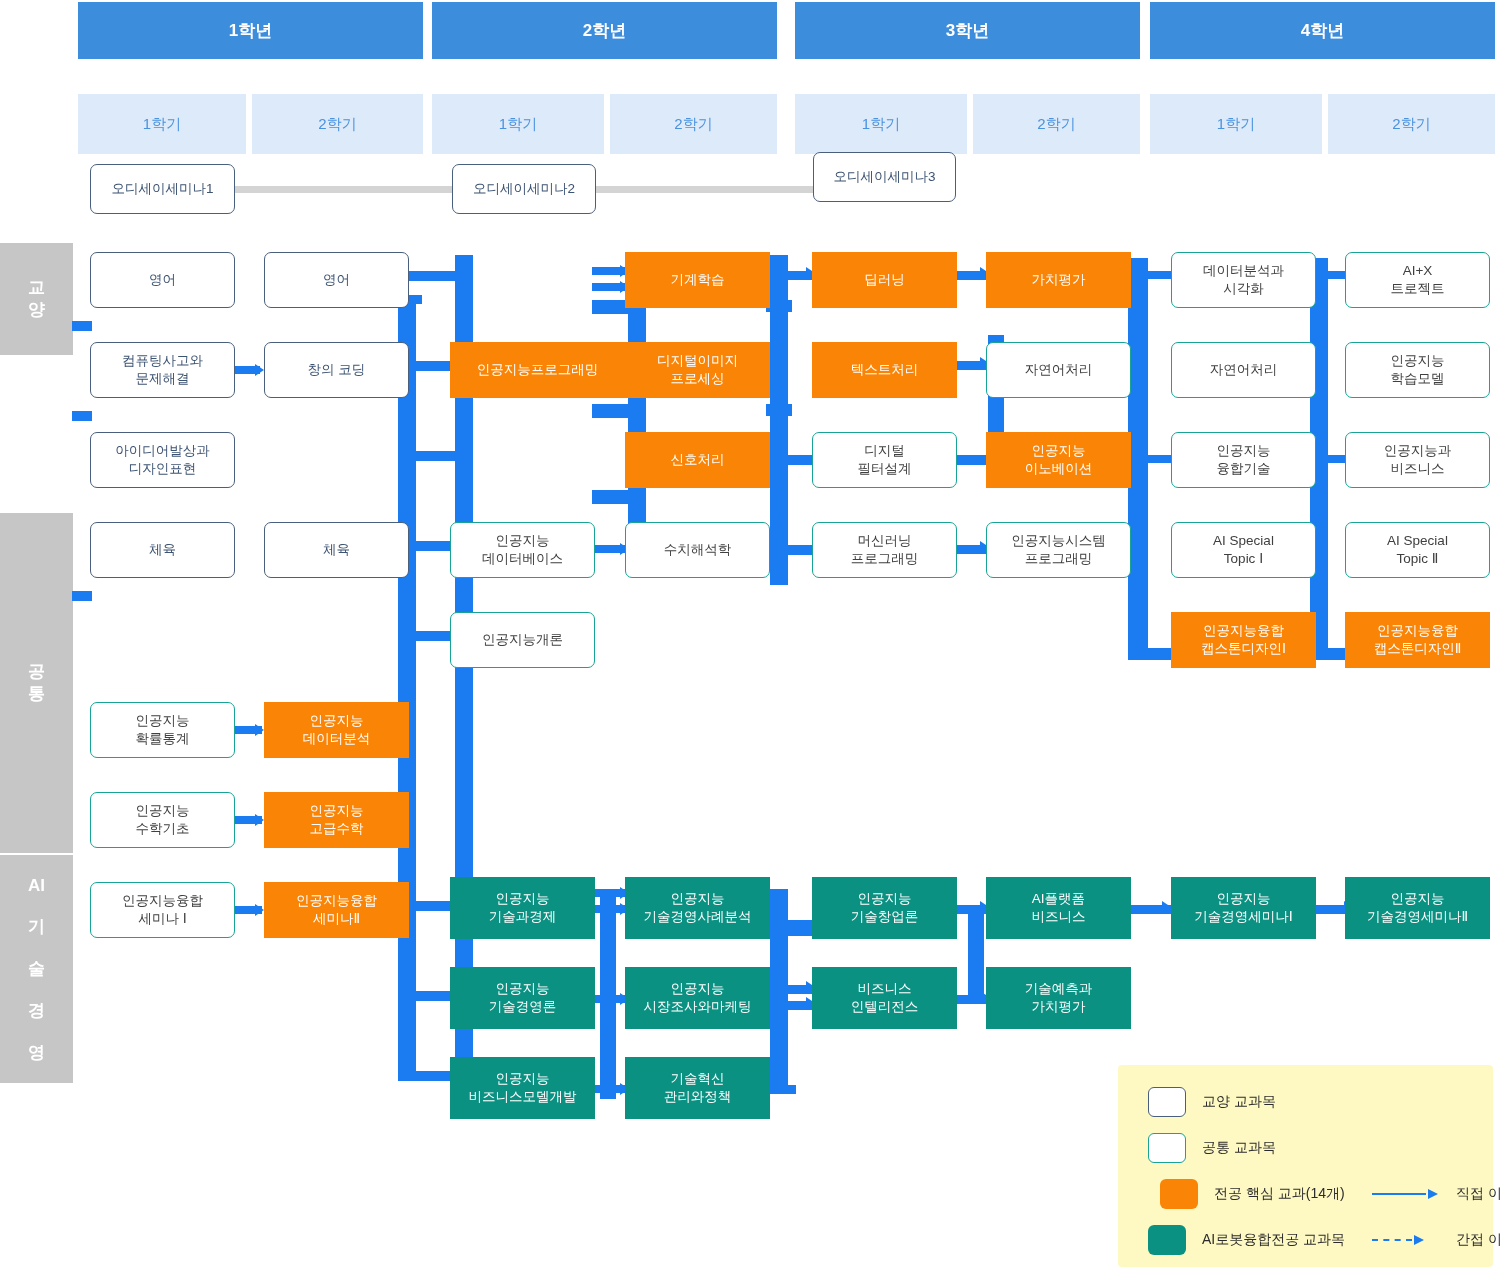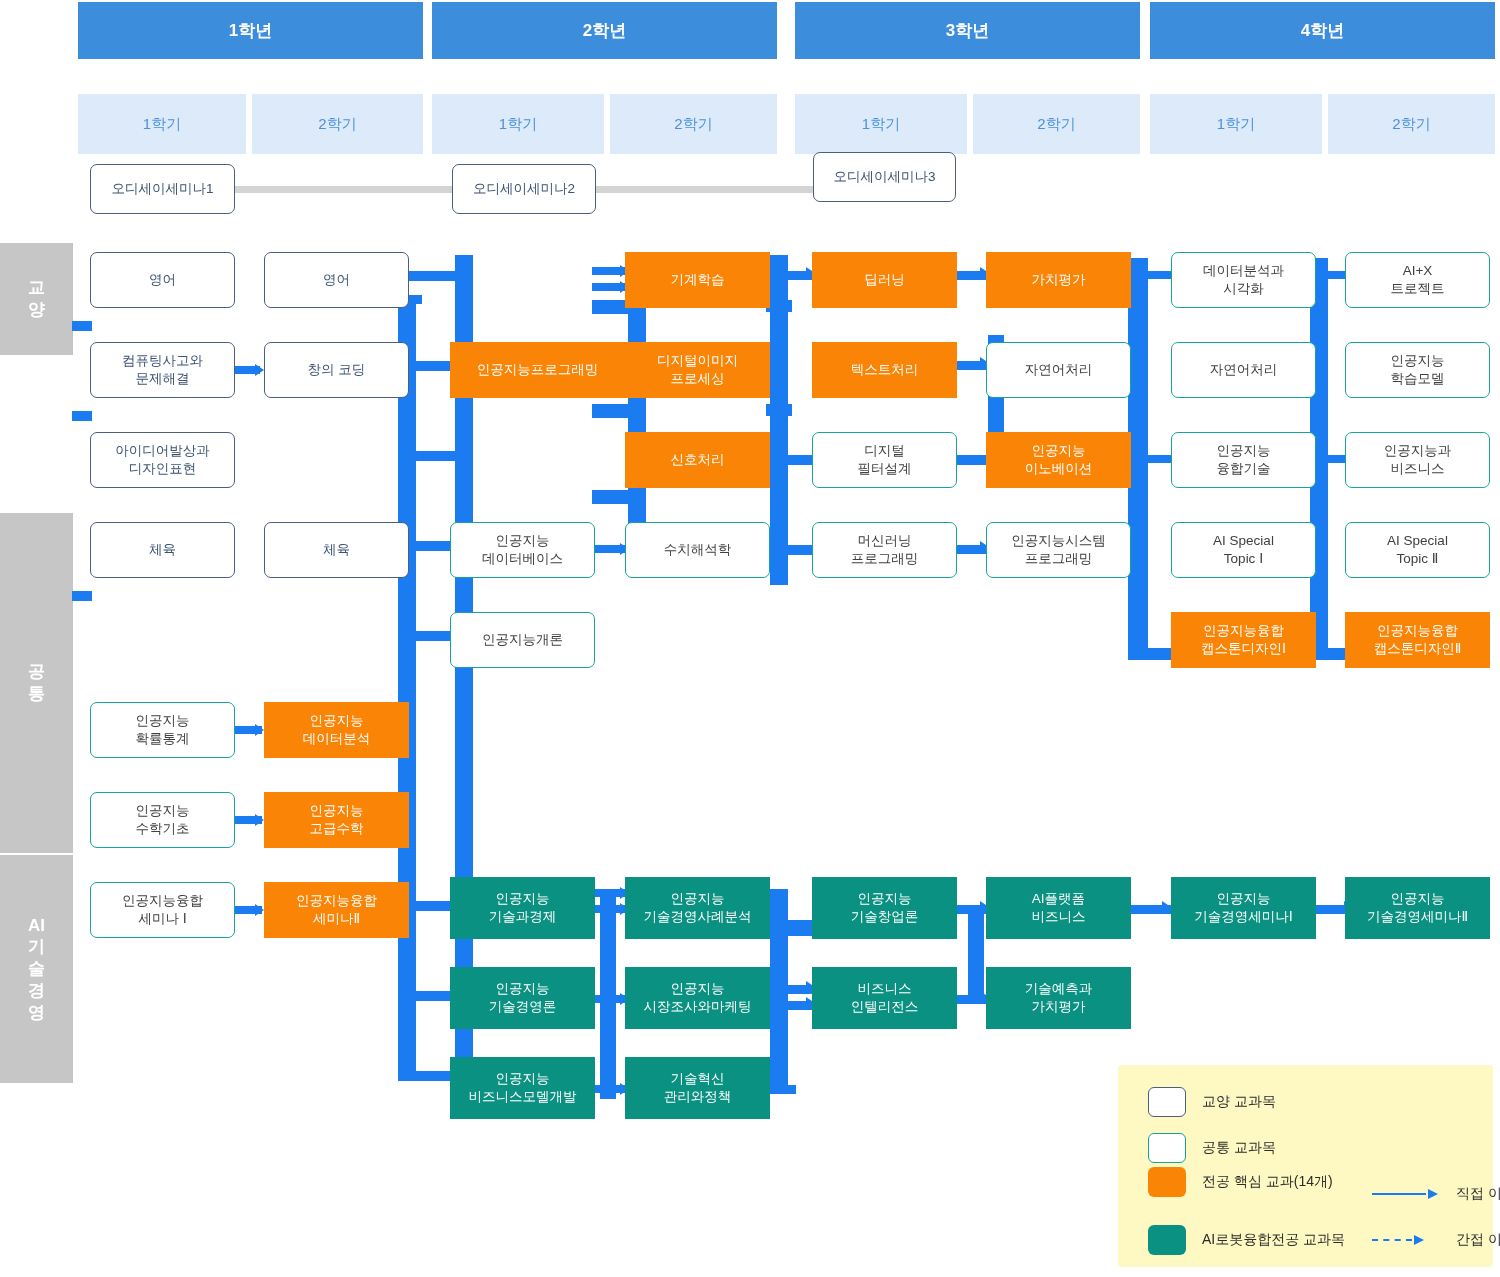--- a/index.html
+++ b/index.html
@@ -69,21 +69,21 @@
   <div class="sem-head" style="left:1328px;width:167px;">2학기</div>
 
   <div class="catbar" style="left:0px;top:243px;width:73px;height:112px;">
     <span>교</span>
     <span>양</span>
   </div>
   <div class="catbar" style="left:0px;top:513px;width:73px;height:340px;">
     <span>공</span>
     <span>통</span>
   </div>
-  <div class="catbar" style="left:0px;top:855px;width:73px;height:228px;">
+  <div class="catbar" style="left:0px;top:855px;width:73px;height:228px;gap:20px;">
     <span>AI</span>
     <span>기</span>
     <span>술</span>
     <span>경</span>
     <span>영</span>
   </div>
 
   <div class="conn grey" style="left:234px;top:186px;width:222px;height:7px;"></div>
   <div class="conn grey" style="left:594px;top:186px;width:222px;height:7px;"></div>
 
@@ -255,21 +255,21 @@
 
   <div id="legend">
     <div class="lg-row" style="top:20px;">
       <div class="lg-sw gy"></div>
       <div class="lg-txt">교양 교과목</div>
     </div>
     <div class="lg-row" style="top:66px;">
       <div class="lg-sw gt"></div>
       <div class="lg-txt">공통 교과목</div>
     </div>
-    <div class="lg-row" style="top:100px;">
+    <div class="lg-row" style="top:112px;margin-left:12px;">
       <div class="lg-sw or"></div>
       <div class="lg-txt">전공 핵심 교과(14개)</div>
     </div>
     <div class="lg-row" style="top:158px;">
       <div class="lg-sw tl"></div>
       <div class="lg-txt">AI로봇융합전공 교과목</div>
     </div>
 
     <div class="lg-ar" style="left:254px;top:120px;">
       <div class="lg-line"></div>

